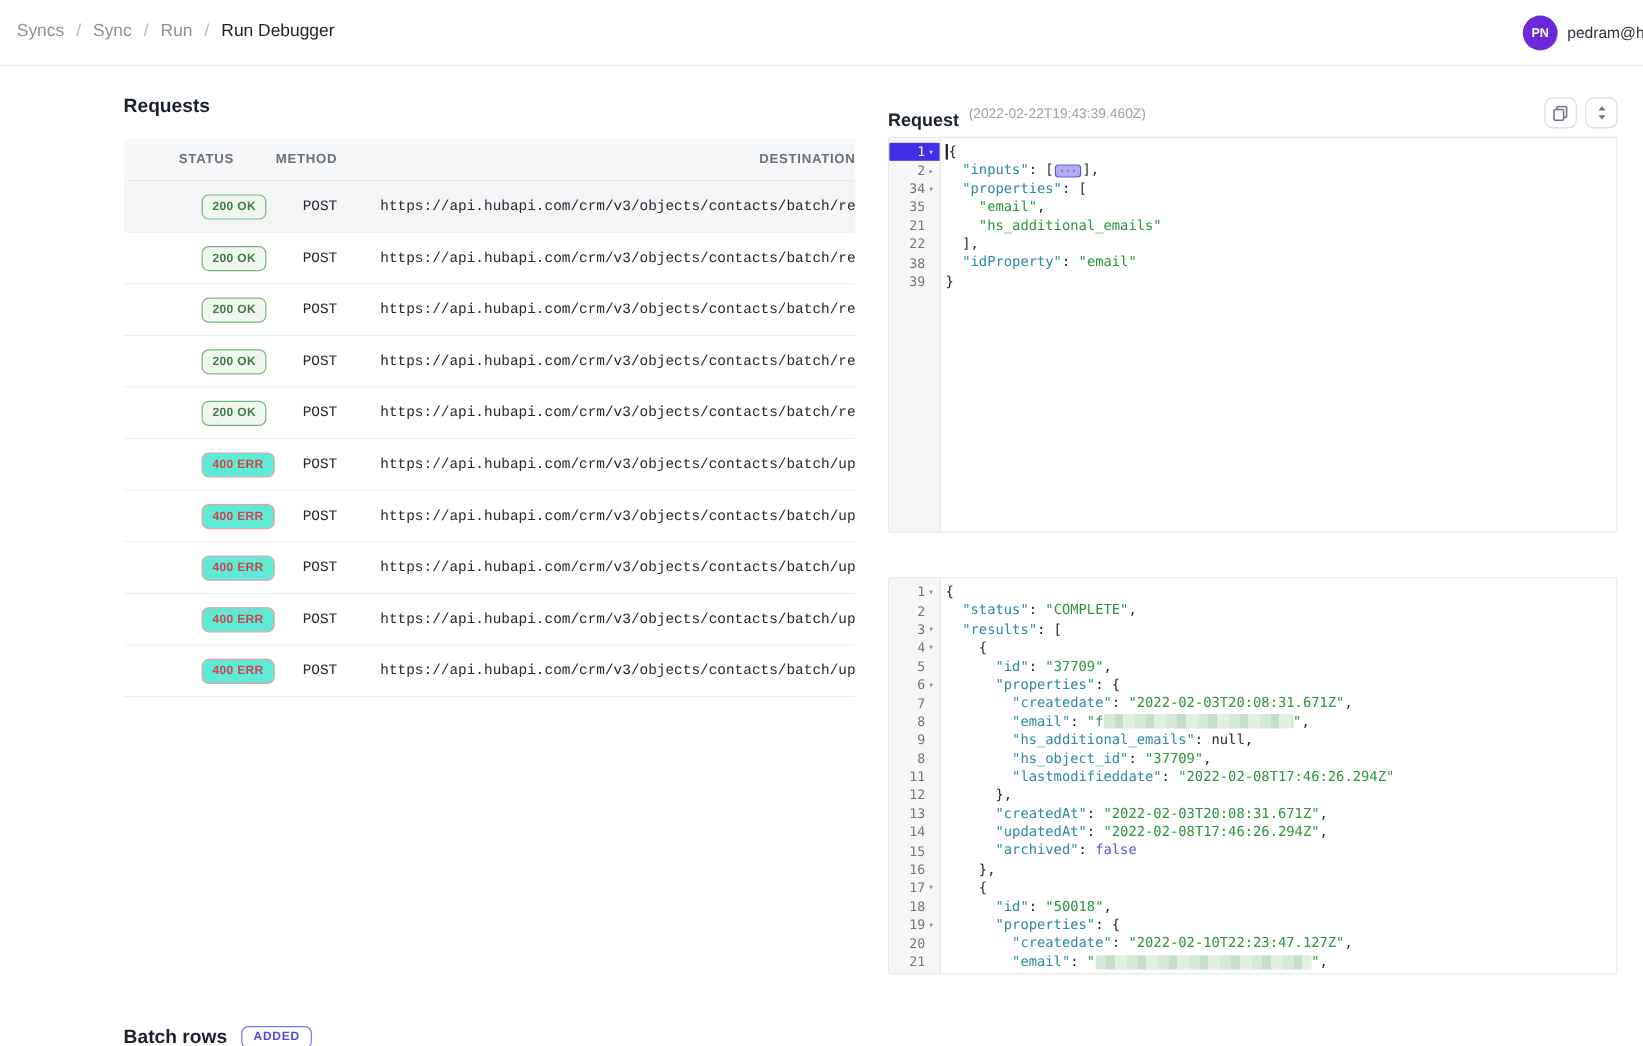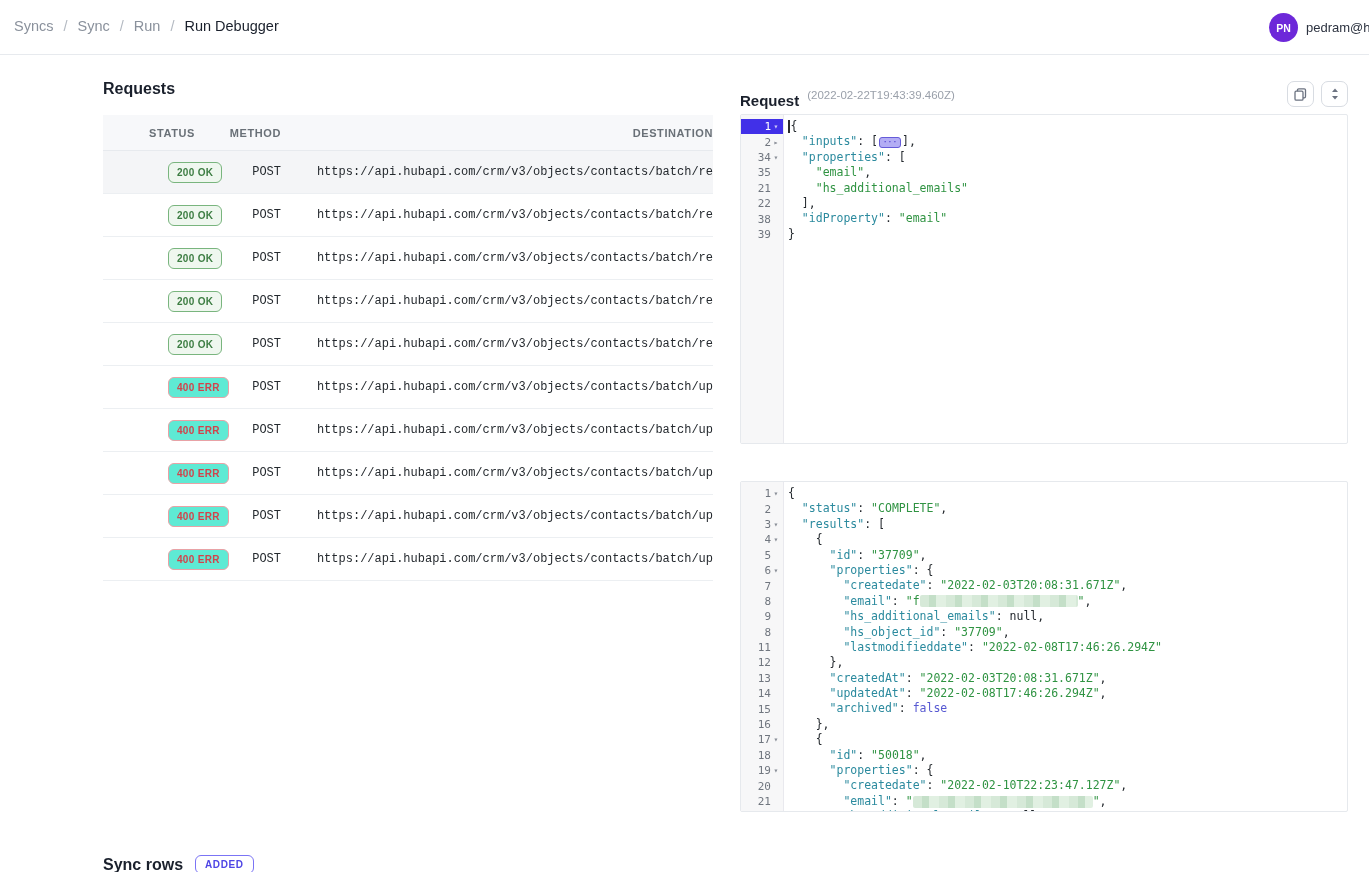--- a/index.html
+++ b/index.html
@@ -480,15 +480,15 @@
             <span class="tk tk-punc">: </span>
             <span class="tk tk-null">null</span>
             <span class="tk tk-punc">,</span>
           </div>
         </div>
       </div>
   </div>
 </div>
 
 <div class="batch-rows">
-  <span class="batch-title">Sync rows</span>
+  <span class="batch-title">Batch rows</span>
   <span class="badge-added">ADDED</span>
 </div>
 
 </body></html>

